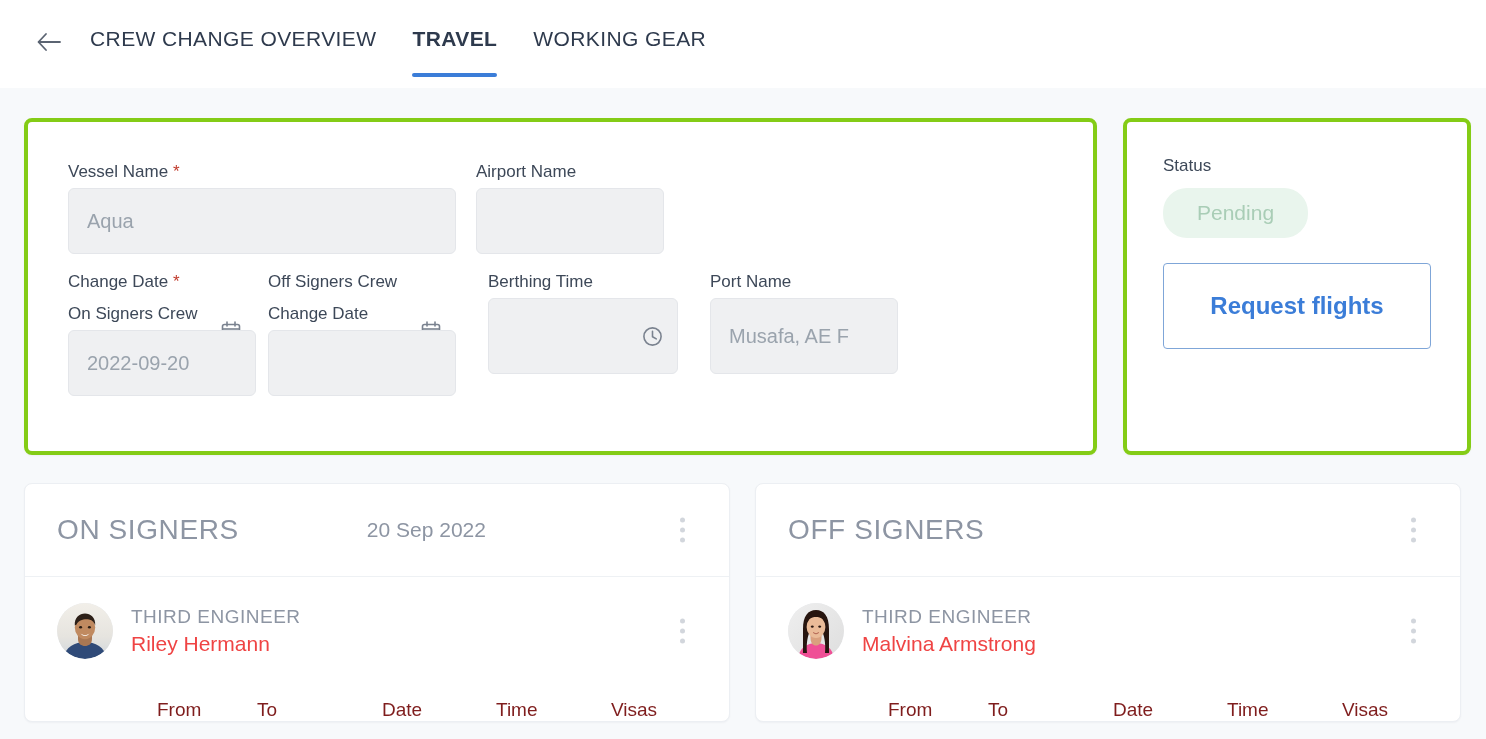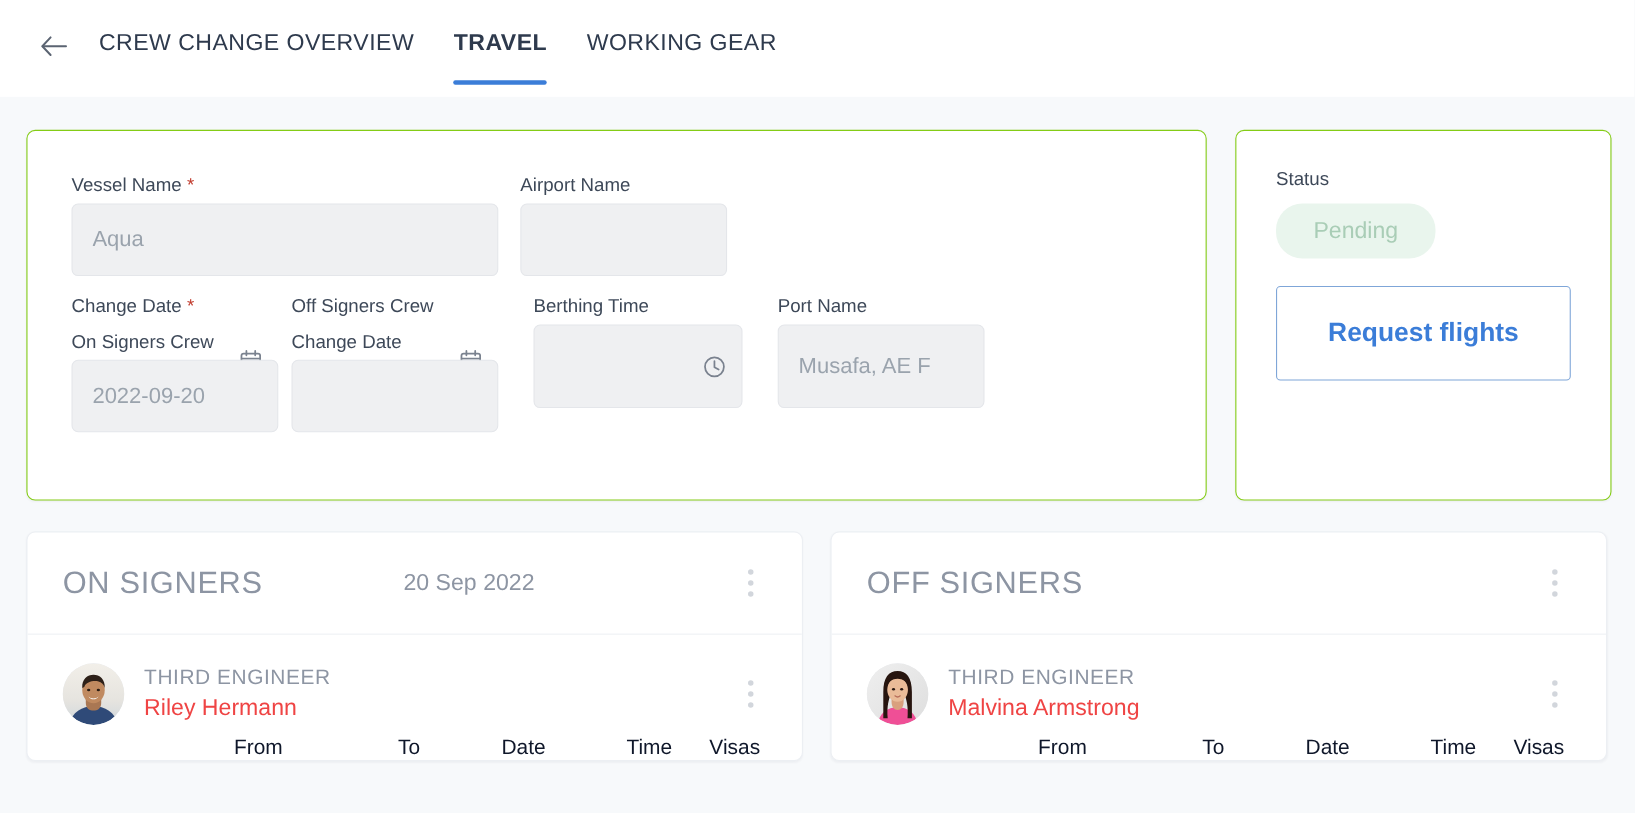--- a/index.html
+++ b/index.html
@@ -83,21 +83,21 @@
   .content { padding: 30px 24px 0 24px; }
 
   .row-top {
     display: flex;
     gap: 26px;
     align-items: stretch;
   }
 
   .card {
     background: #ffffff;
-    border: 1px solid #84cc16;
+    border: 4px solid #84cc16;
     border-radius: 8px;
     box-shadow: 0 1px 2px rgba(16, 30, 54, .04);
   }
 
   .card-form {
     flex: 0 0 1073px;
     height: 337px;
     padding: 34px 40px 0 40px;
   }
 
@@ -286,25 +286,24 @@
     font-size: 21px;
     color: #ef4444;
     font-weight: 400;
     line-height: 28px;
     white-space: nowrap;
   }
   .member .kebab { right: 12px; }
 
   .cols {
     display: flex;
-    margin-top: 10px;
+    margin-top: 40px;
     padding-left: 100px;
     font-size: 19px;
-    color: #0f172a;
-    text-align: right;
+    color: #7f1d1d;
   }
   .cols span { white-space: nowrap; }
   .c-from { width: 100px; }
   .c-to   { width: 125px; }
   .c-date { width: 114px; }
   .c-time { width: 115px; }
   .c-visas{ width: 80px; }
 </style>
 </head>
 <body>

